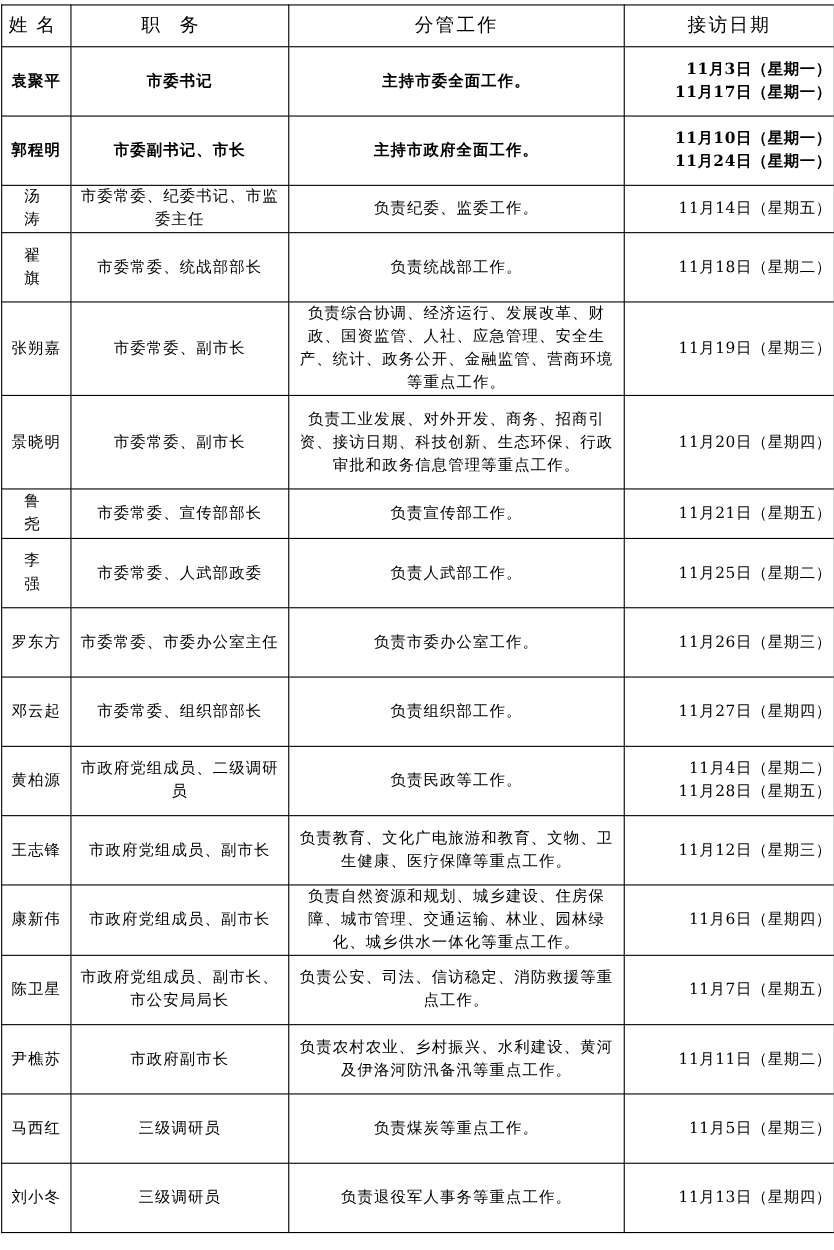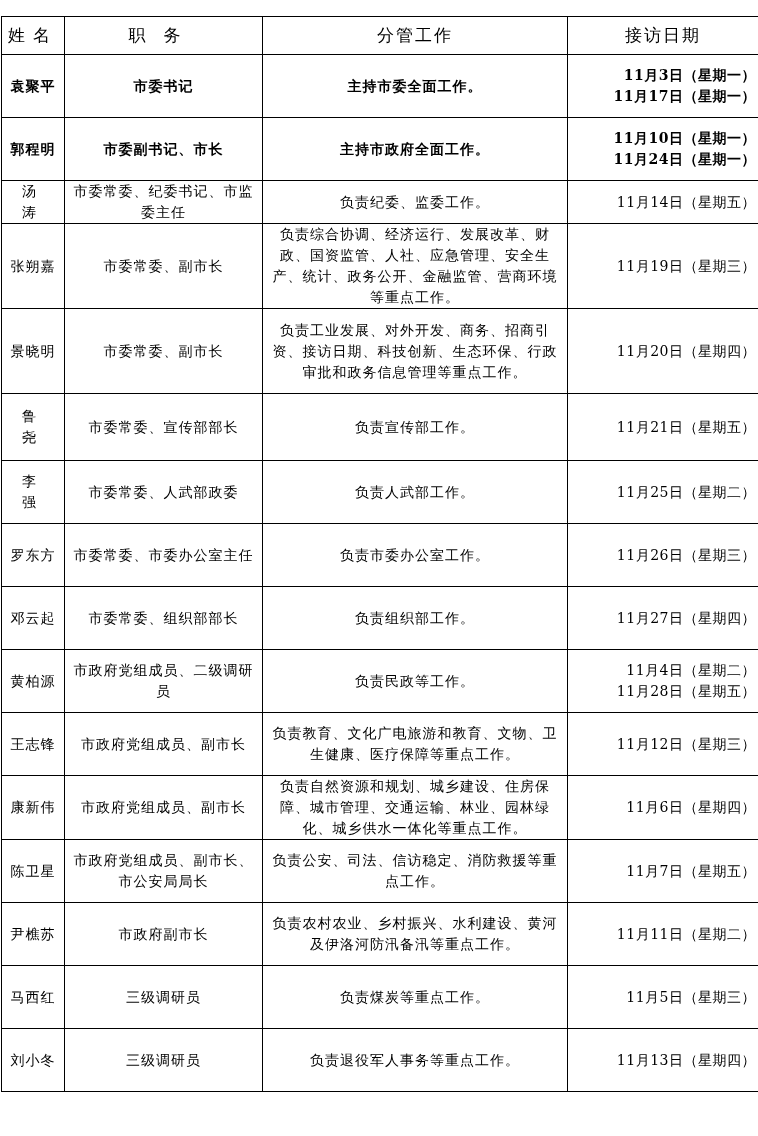--- a/index.html
+++ b/index.html
@@ -1,21 +1,21 @@
 <!DOCTYPE html>
 <html><head>
 <meta charset="utf-8">
 <style>
   html, body { margin: 0; padding: 0; background: #ffffff; }
   body { width: 758px; height: 1136px; overflow: hidden; }
   table.sched {
     border-collapse: collapse;
     table-layout: fixed;
     width: 757px;
-    margin: 16px 0 0 1px;
+    margin: 4px 0 0 1px;
     font-family: "DejaVu Serif", "Liberation Serif", serif;
     color: #000;
   }
   table.sched td, table.sched th {
     border: 1.5px solid #000;
     text-align: center;
     vertical-align: middle;
     padding: 0 2px;
     font-size: 14px;
     line-height: 21px;
@@ -76,37 +76,45 @@
         </td>
       </tr>
       <tr style="height: 43px;">
         <td class="name wide">汤涛</td>
         <td class="pos">市委常委、纪委书记、市监委主任</td>
         <td class="duty">负责纪委、监委工作。</td>
         <td class="date">
           <span class="date-line">11月14日（星期五）</span>
         </td>
       </tr>
+      <tr style="height: 63px;">
+        <td class="name wide">翟旗</td>
+        <td class="pos">市委常委、统战部部长</td>
+        <td class="duty">负责统战部工作。</td>
+        <td class="date">
+          <span class="date-line">11月18日（星期二）</span>
+        </td>
+      </tr>
       <tr style="height: 85px;">
         <td class="name">张朔嘉</td>
         <td class="pos">市委常委、副市长</td>
         <td class="duty">负责综合协调、经济运行、发展改革、财政、国资监管、人社、应急管理、安全生产、统计、政务公开、金融监管、营商环境等重点工作。</td>
         <td class="date">
           <span class="date-line">11月19日（星期三）</span>
         </td>
       </tr>
       <tr style="height: 85px;">
         <td class="name">景晓明</td>
         <td class="pos">市委常委、副市长</td>
         <td class="duty">负责工业发展、对外开发、商务、招商引资、接访日期、科技创新、生态环保、行政审批和政务信息管理等重点工作。</td>
         <td class="date">
           <span class="date-line">11月20日（星期四）</span>
         </td>
       </tr>
-      <tr style="height: 67px;">
+      <tr style="height: 45px;">
         <td class="name wide">鲁尧</td>
         <td class="pos">市委常委、宣传部部长</td>
         <td class="duty">负责宣传部工作。</td>
         <td class="date">
           <span class="date-line">11月21日（星期五）</span>
         </td>
       </tr>
       <tr style="height: 63px;">
         <td class="name wide">李强</td>
         <td class="pos">市委常委、人武部政委</td>

